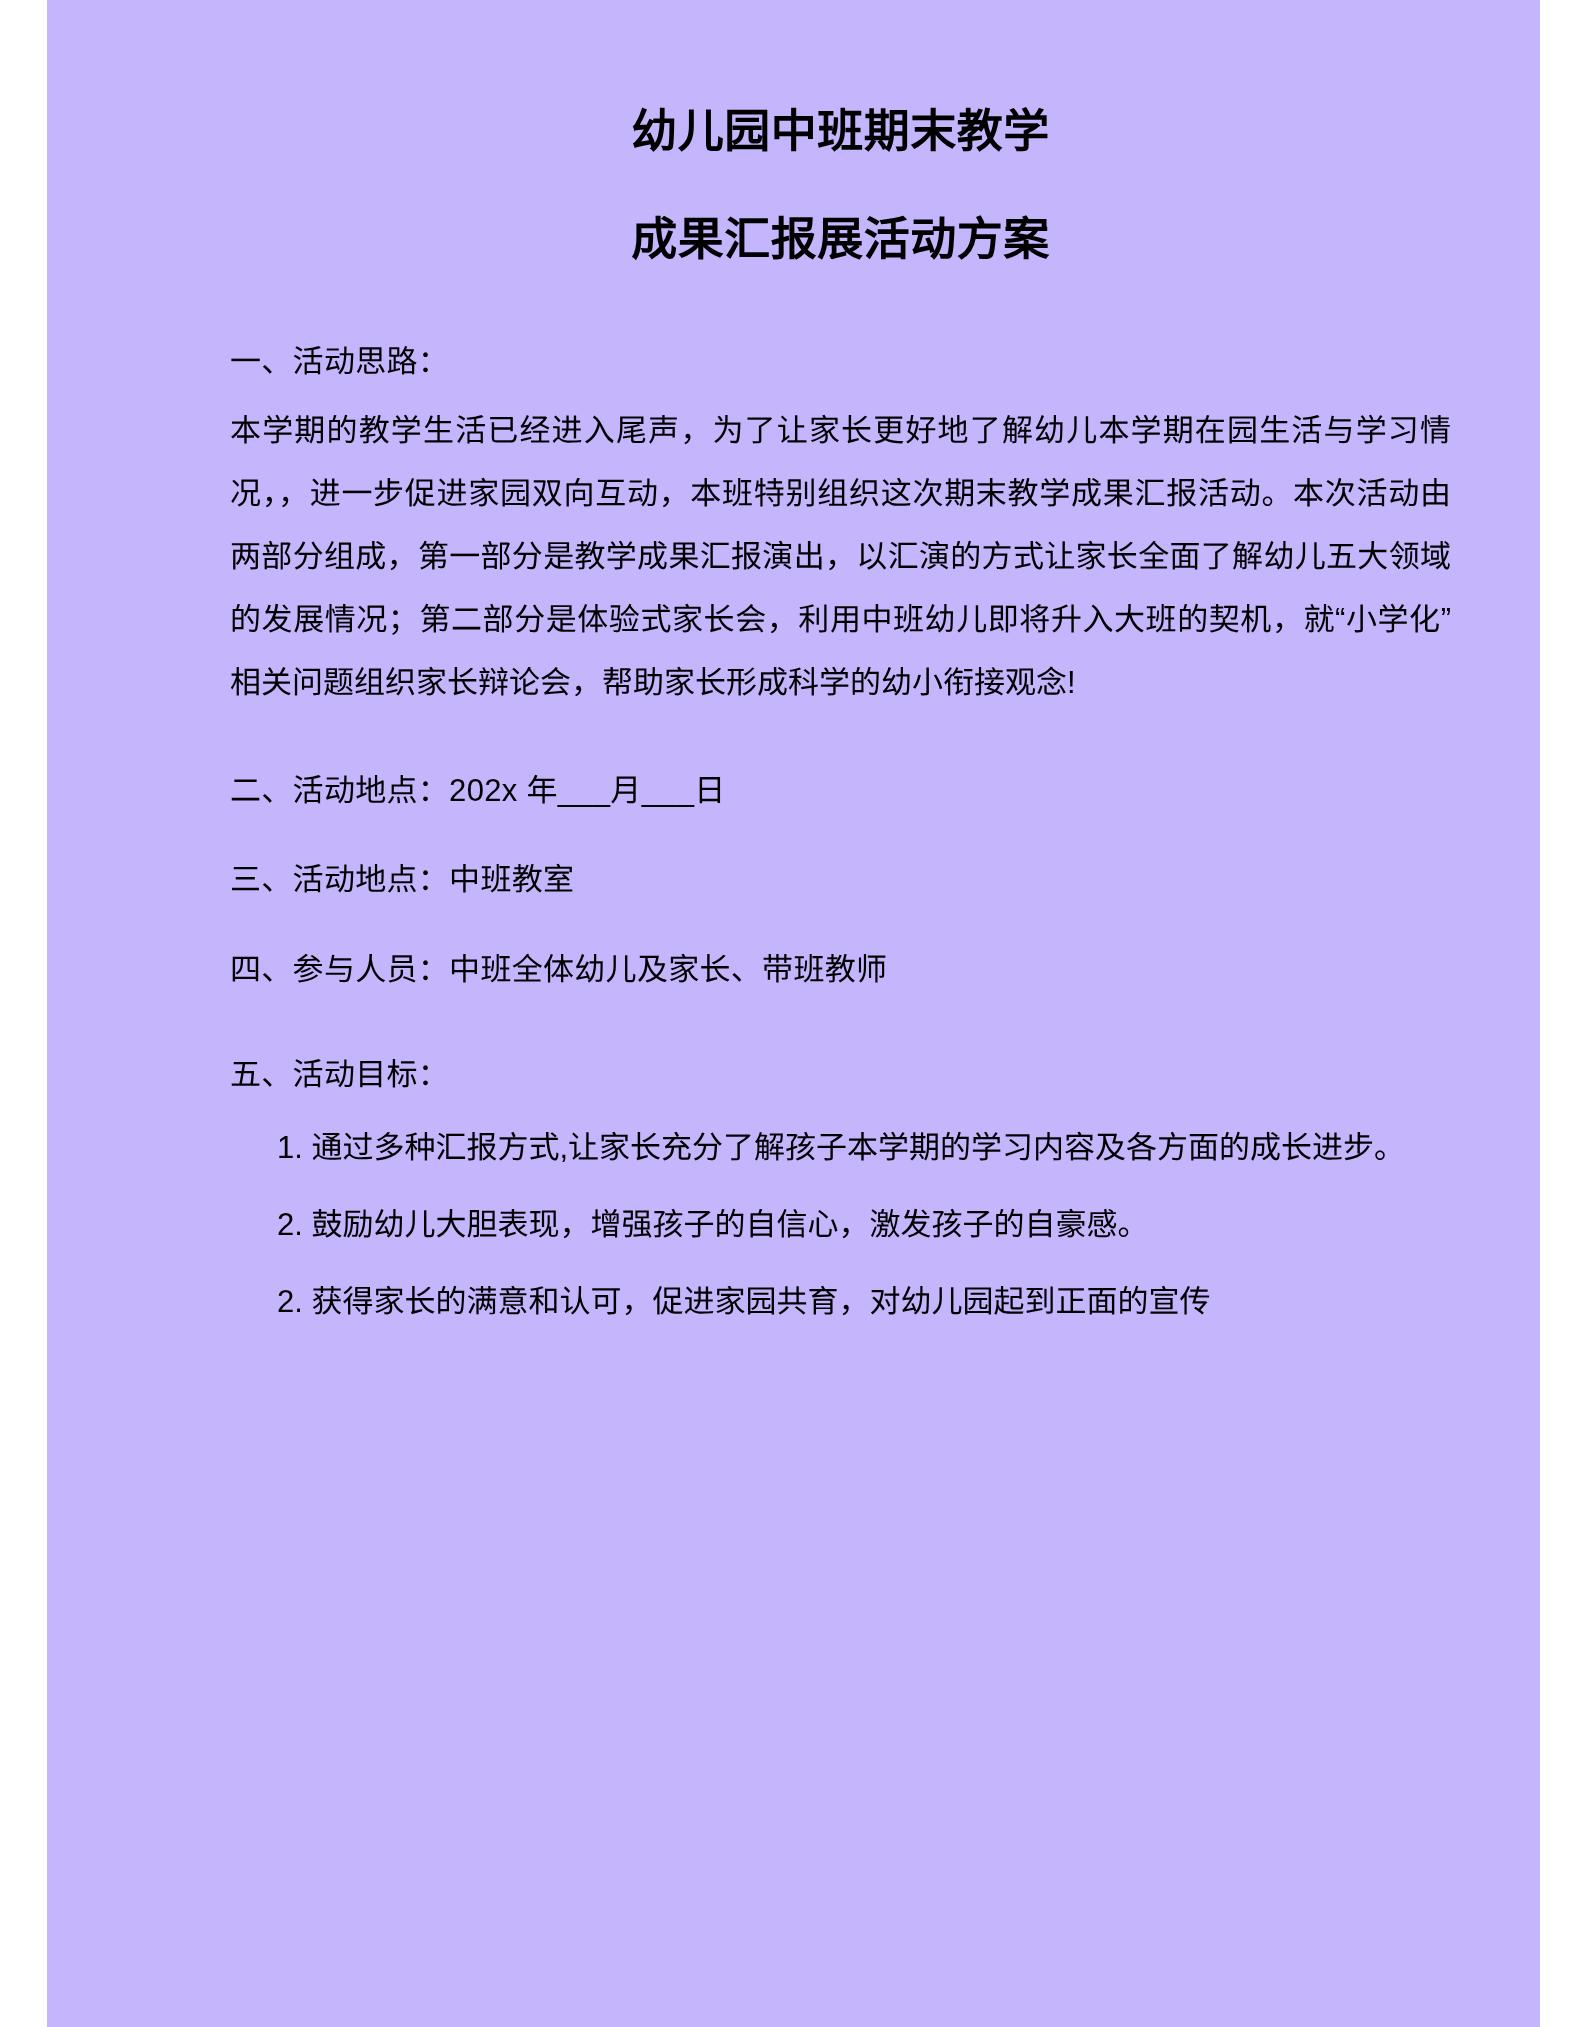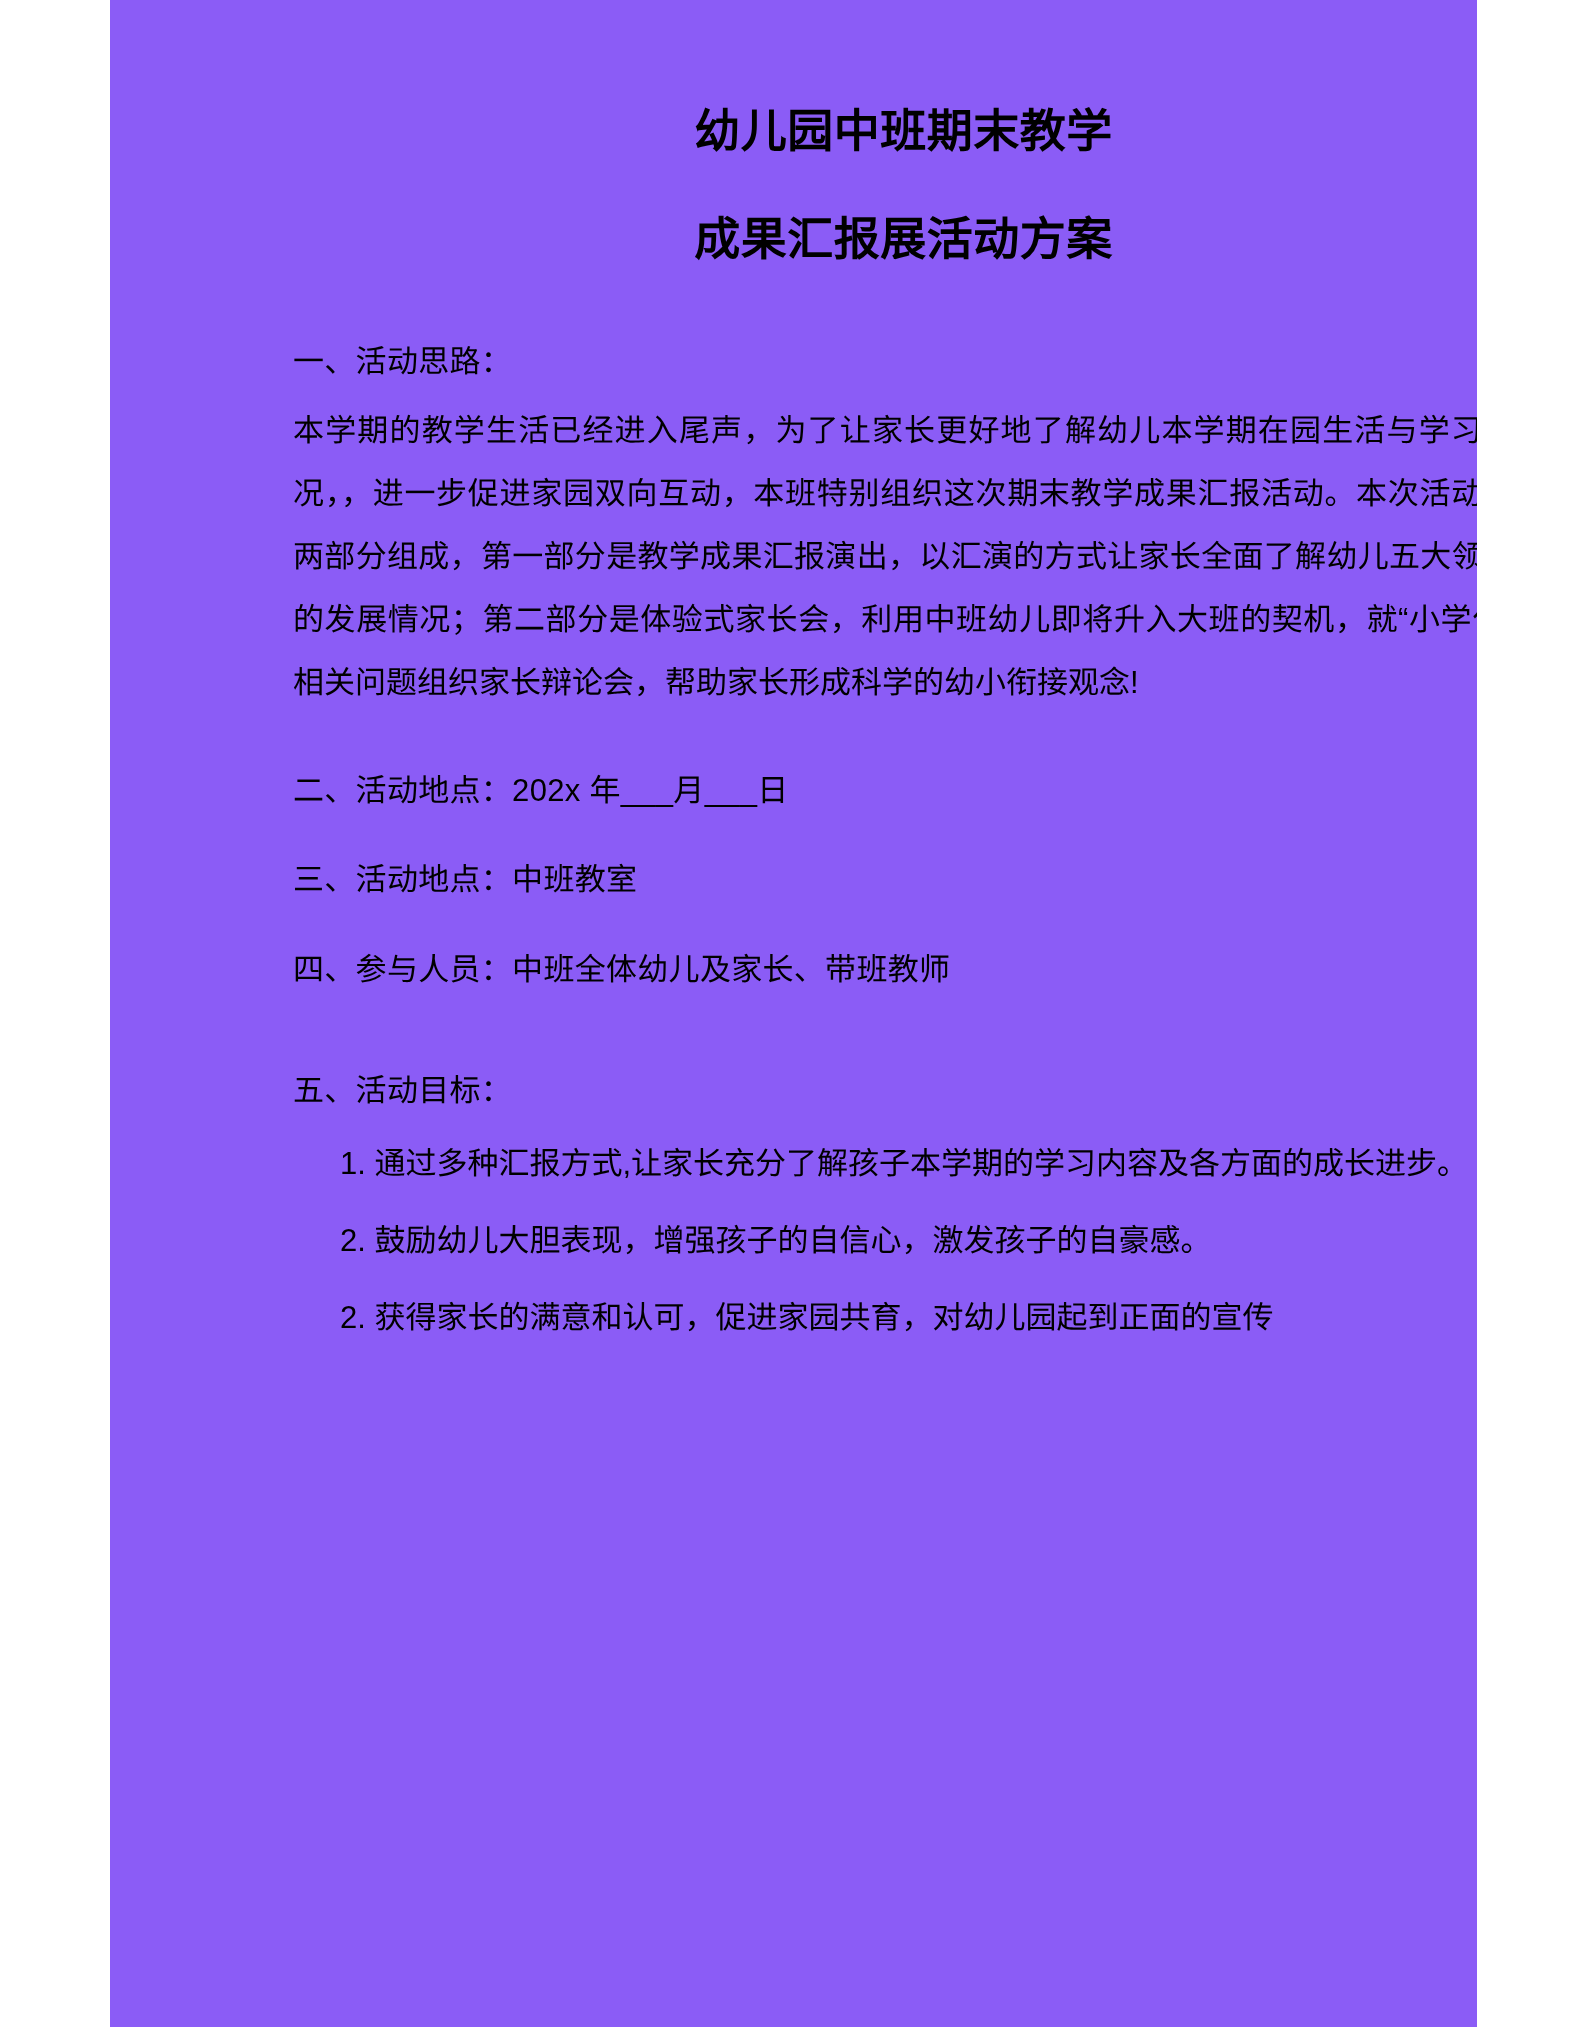--- a/index.html
+++ b/index.html
@@ -8,24 +8,24 @@
     padding: 0;
     background: #ffffff;
   }
   body {
     font-family: "Liberation Sans", "DejaVu Sans", sans-serif;
     color: #000000;
     -webkit-font-smoothing: antialiased;
   }
   .page {
     position: relative;
-    width: 1367px;
+    width: 1493px;
     height: 2027px;
     margin: 0 auto;
-    background: #8b5cf6;
+    background: #c4b5fd;
     box-sizing: border-box;
     padding: 0;
     overflow: hidden;
   }
   .content {
     position: absolute;
     left: 183px;
     top: 0;
     width: 1221px;
   }
@@ -52,21 +52,21 @@
     font-weight: 400;
     font-size: 31px;
     line-height: 1.35;
     letter-spacing: 0.3px;
     white-space: pre-wrap;
   }
   .h-sec1 { margin-top: 79px; }
   .h-sec2 { margin-top: 56px; }
   .h-sec3 { margin-top: 47px; }
   .h-sec4 { margin-top: 48px; }
-  .h-sec5 { margin-top: 80px; }
+  .h-sec5 { margin-top: 64px; }
 
   
   .body-par {
     font-size: 31px;
     line-height: 63px;
     text-align: justify;
     text-justify: inter-ideograph;
     text-align-last: left;
     margin-top: 16px;
     letter-spacing: 0;

